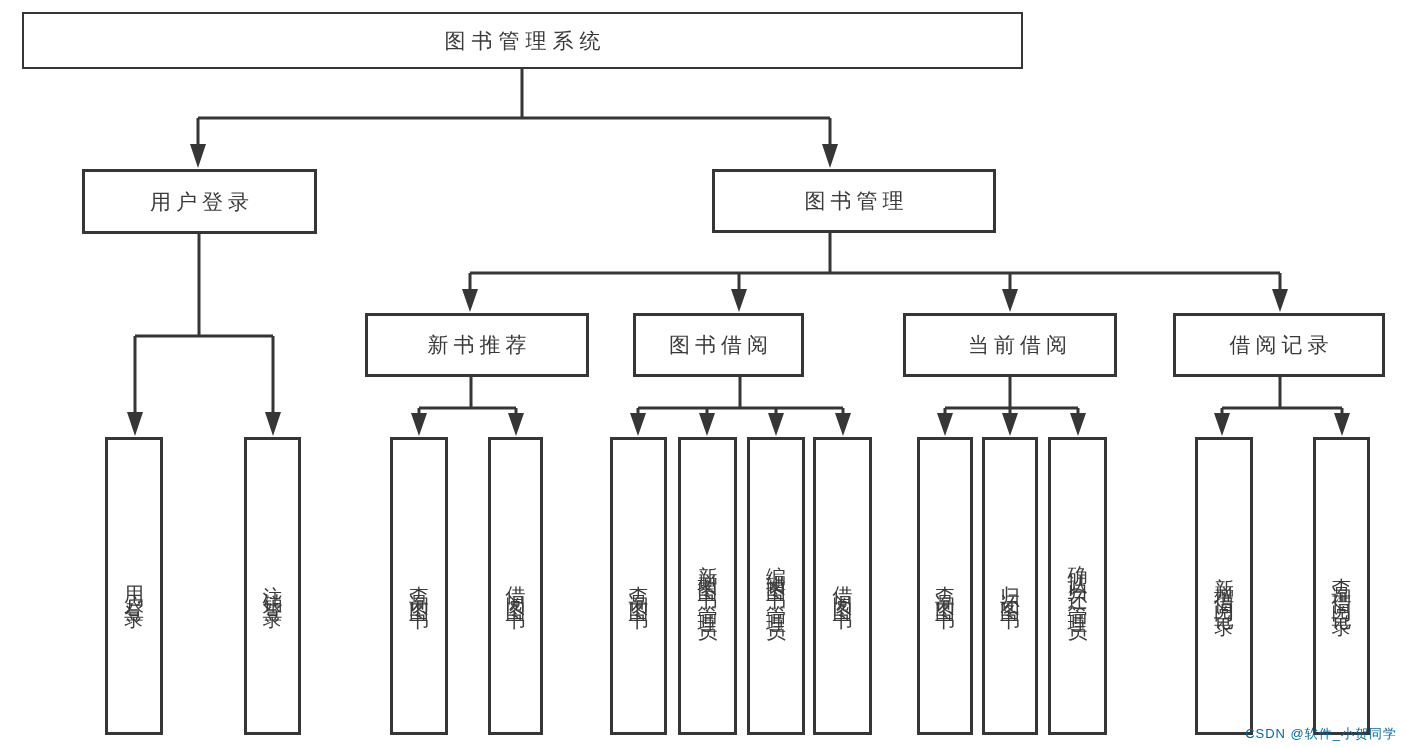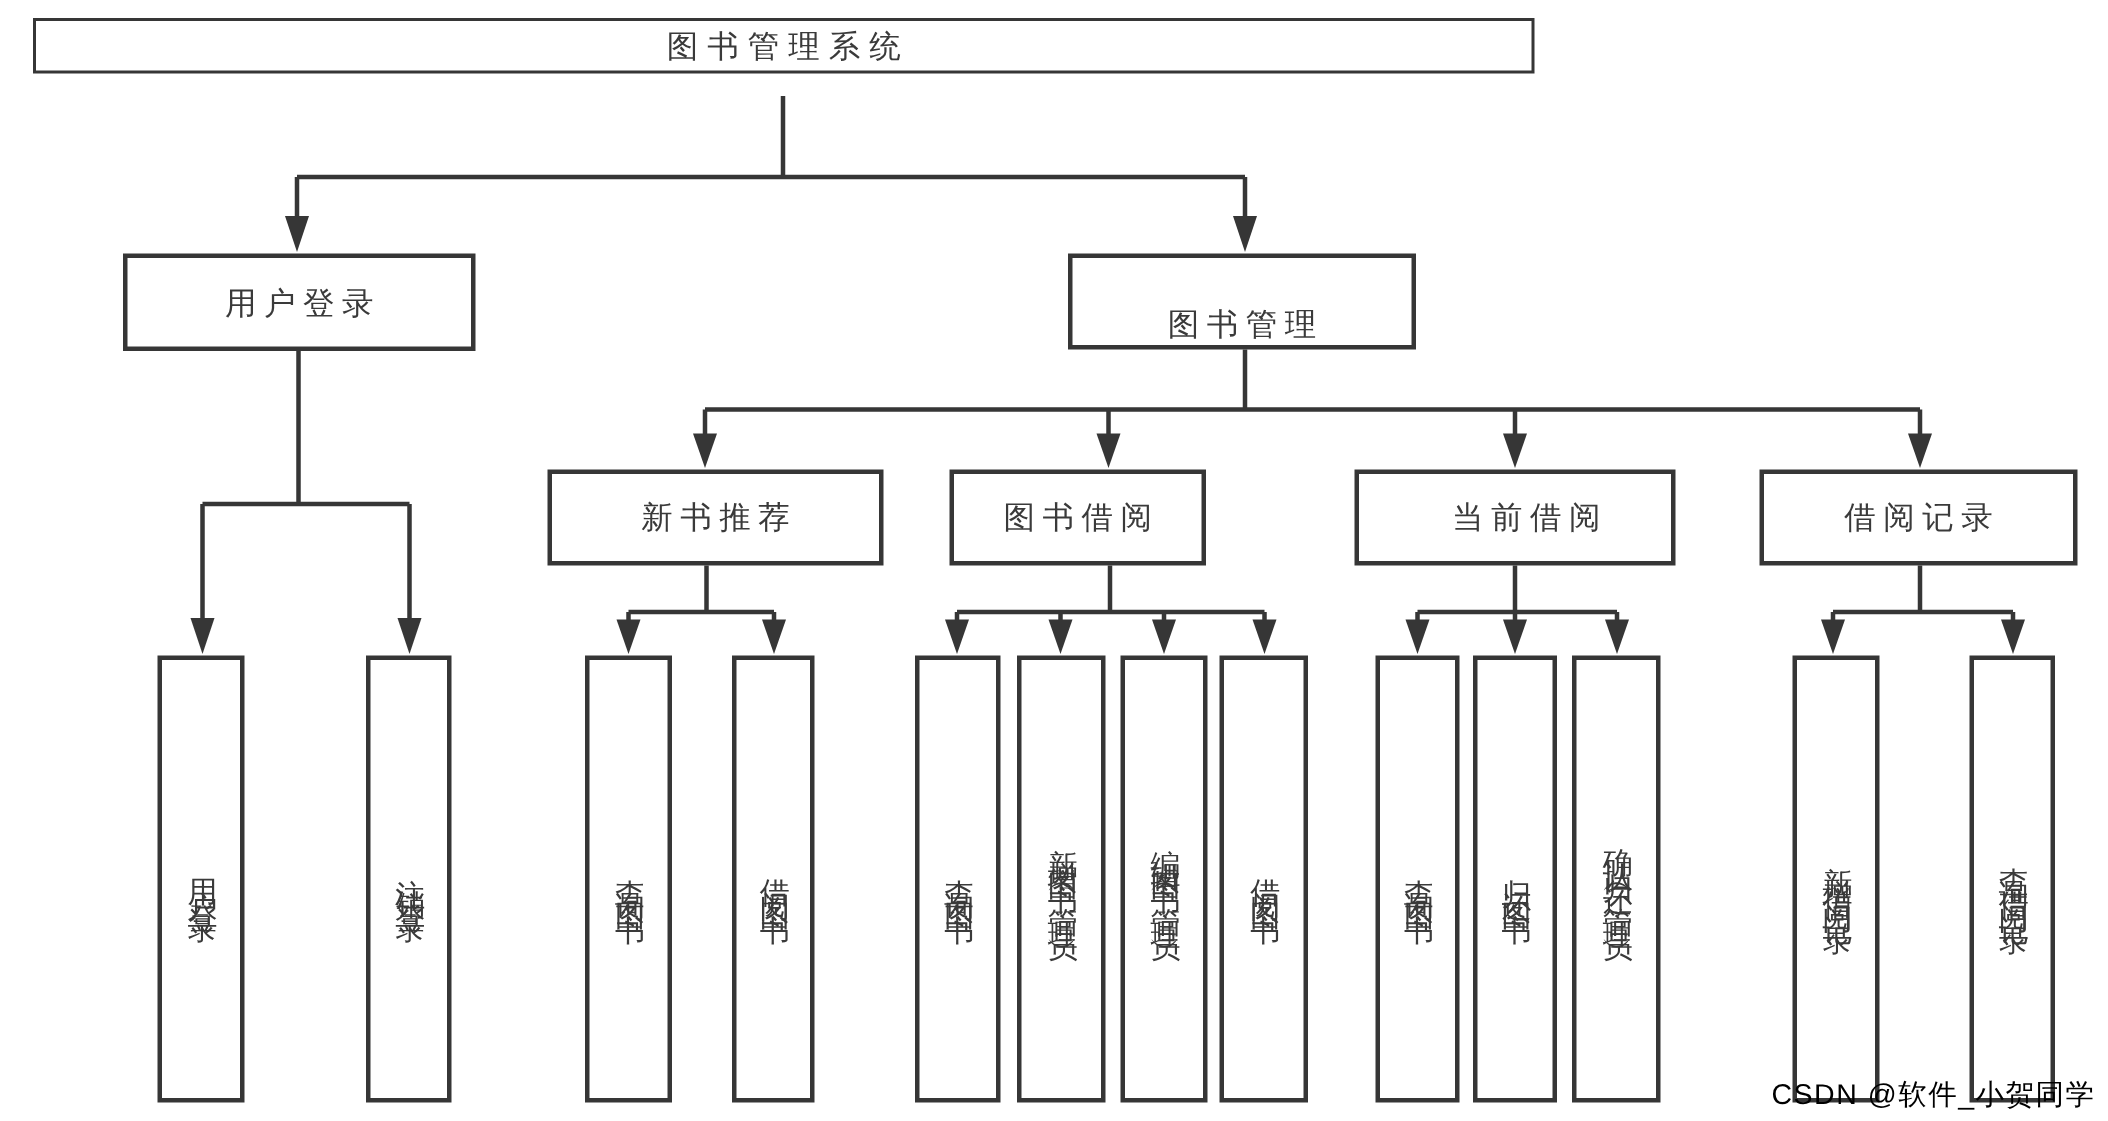--- a/index.html
+++ b/index.html
@@ -35,23 +35,23 @@
     text-orientation: mixed;
     font-size: 20px;
     line-height: 1.15;
     letter-spacing: 8px;
     white-space: nowrap;
   }
   .watermark {
     position: absolute;
     right: 8px;
     bottom: 4px;
-    font-size: 19px;
+    font-size: 13px;
     letter-spacing: 1px;
-    color: #000000;
+    color: #0369a1;
     z-index: 2;
     white-space: nowrap;
   }
 </style>
 </head>
 <body>
 
 <div class="canvas">
 
   <svg class="wires" width="1405" height="747" viewBox="0 0 1405 747">
@@ -80,28 +80,28 @@
       <polygon points="768,413 784,413 776,436"></polygon>
       <polygon points="835,413 851,413 843,436"></polygon>
       <polygon points="937,413 953,413 945,436"></polygon>
       <polygon points="1002,413 1018,413 1010,436"></polygon>
       <polygon points="1070,413 1086,413 1078,436"></polygon>
       <polygon points="1214,413 1230,413 1222,436"></polygon>
       <polygon points="1334,413 1350,413 1342,436"></polygon>
     </g>
   </svg>
 
-  <div class="node root" style="left:22px; top:12px; width:1001px; height:37px;">
+  <div class="node root" style="left:22px; top:12px; width:1001px; height:57px;">
     <span class="h-label">图书管理系统</span>
   </div>
 
   <div class="node" style="left:82px; top:169px; width:235px; height:65px;">
     <span class="h-label">用户登录</span>
   </div>
-  <div class="node" style="left:712px; top:169px; width:232px; height:64px;align-items:flex-end;">
+  <div class="node" style="left:712px; top:169px; width:284px; height:64px;">
     <span class="h-label">图书管理</span>
   </div>
 
   <div class="node" style="left:365px; top:313px; width:224px; height:64px;">
     <span class="h-label">新书推荐</span>
   </div>
   <div class="node" style="left:633px; top:313px; width:171px; height:64px;">
     <span class="h-label">图书借阅</span>
   </div>
   <div class="node" style="left:903px; top:313px; width:214px; height:64px;padding-left:15px;">

